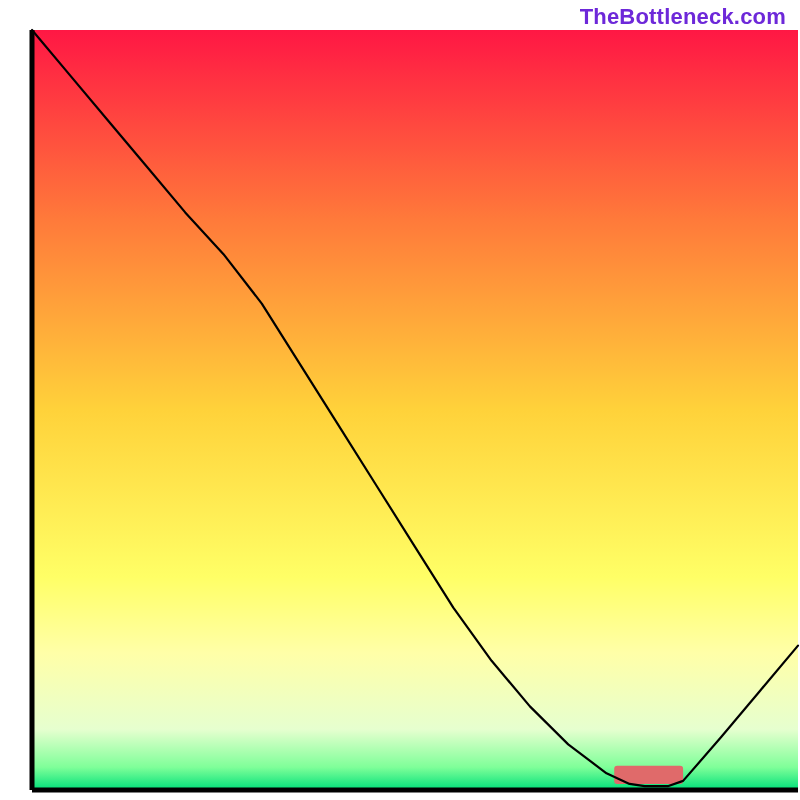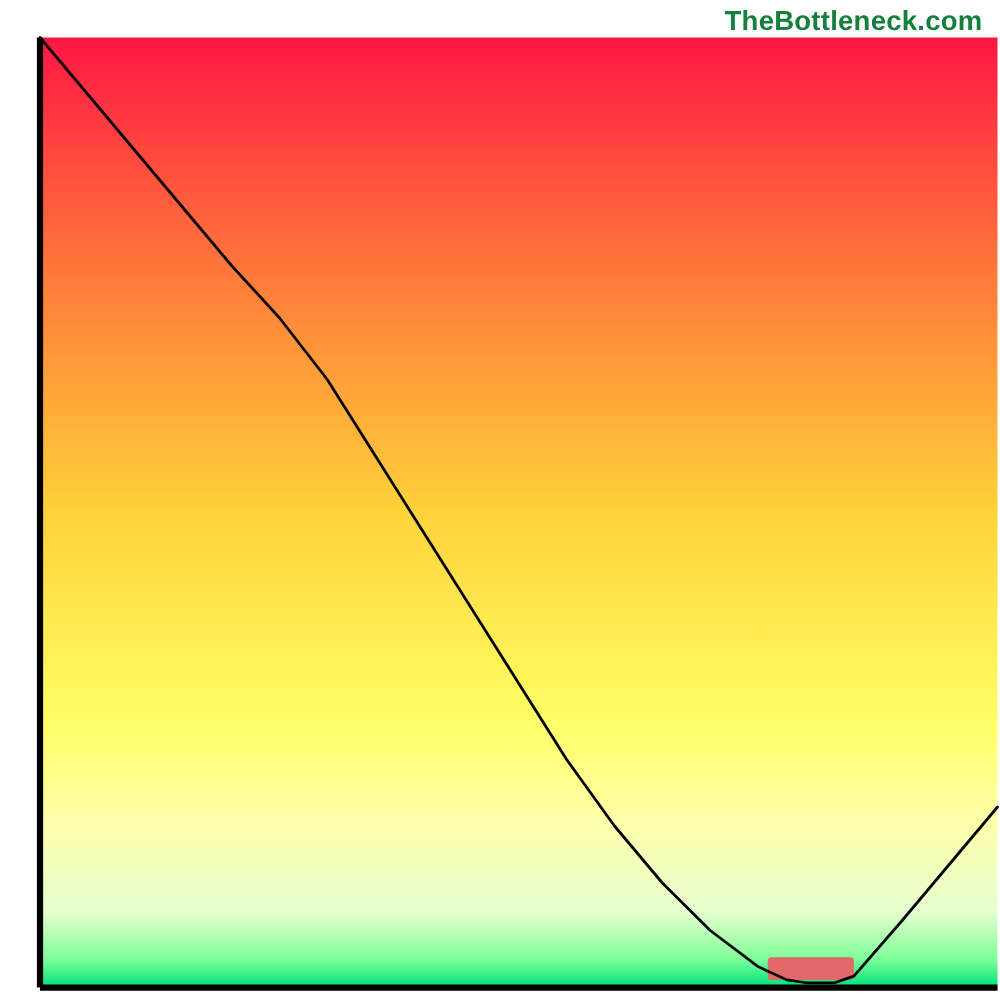--- a/index.html
+++ b/index.html
@@ -15,21 +15,21 @@
     position: relative;
     width: 800px;
     height: 800px;
   }
   .watermark {
     position: absolute;
     top: 4px;
     right: 14px;
     font-size: 22px;
     font-weight: 600;
-    color: #15803d;
+    color: #6d28d9;
     letter-spacing: 0.2px;
   }
   svg.chart {
     position: absolute;
     left: 0;
     top: 0;
     width: 800px;
     height: 800px;
   }
 </style>

